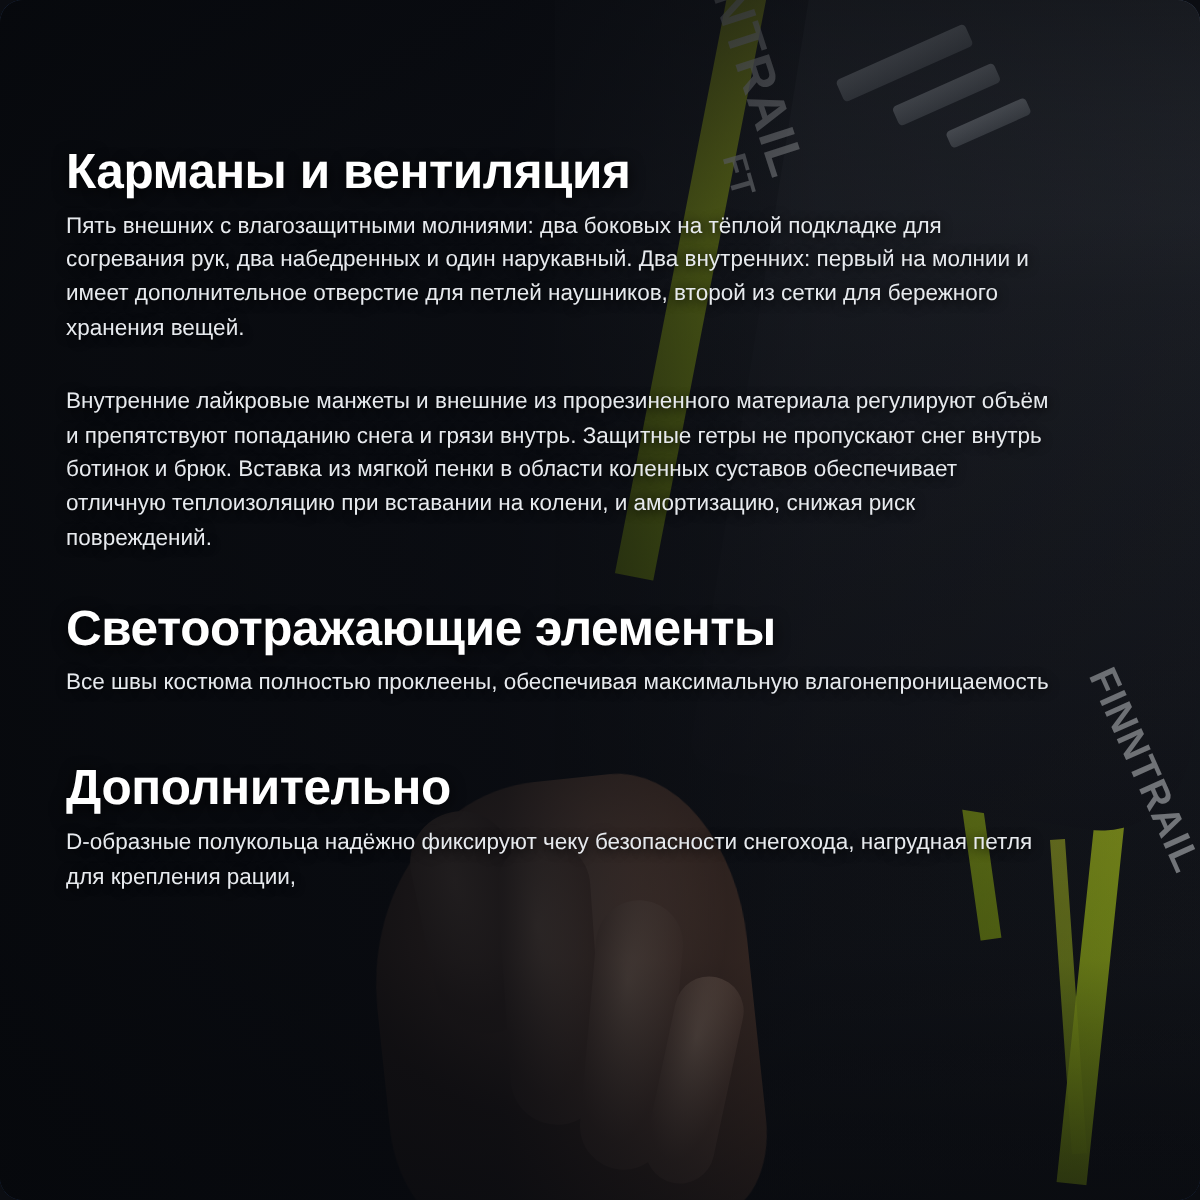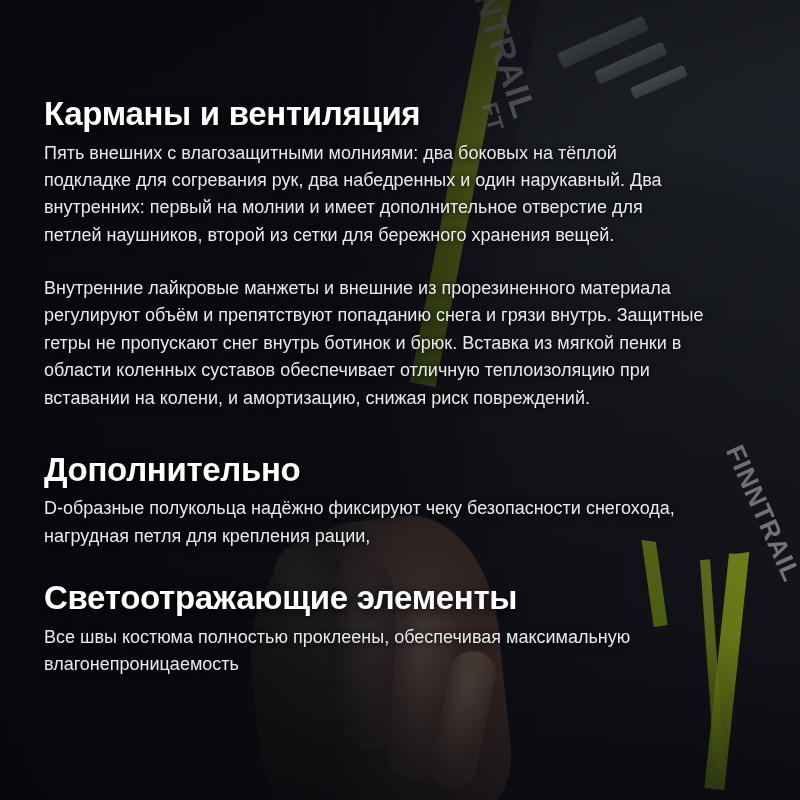--- a/index.html
+++ b/index.html
@@ -14,20 +14,21 @@
     overflow: hidden;
   }
 
   
   .page {
     position: relative;
     width: 800px;
     height: 800px;
     overflow: hidden;
     background: #3b82f6;
+    border-radius: 15px;
   }
   .bg {
     position: absolute;
     inset: 0;
     background:
       
       radial-gradient(120% 90% at 8% 30%, #23262e 0%, #191c23 35%, #0e1015 75%),
       #12151b;
   }
   .bg-right {
@@ -131,21 +132,21 @@
     margin: 0 0 8px 0;
     font-size: 33px;
     line-height: 1.08;
     font-weight: 700;
     color: #ffffff;
     letter-spacing: -0.3px;
     text-shadow: 0 2px 10px rgba(0,0,0,0.85);
   }
   p.body {
     margin: 0;
-    font-size: 18px;
+    font-size: 15px;
     line-height: 1.52;
     color: #e7eaee;
     max-width: 660px;
     text-shadow: 0 1px 7px rgba(0,0,0,0.9);
   }
 </style>
 </head>
 <body>
 
 <div class="page">
@@ -179,24 +180,24 @@
 
     <div class="block first">
       <h2 class="heading">Карманы и вентиляция</h2>
       <p class="body">Пять внешних с влагозащитными молниями: два боковых на тёплой подкладке для согревания рук, два набедренных и один нарукавный. Два внутренних: первый на молнии и имеет дополнительное отверстие для петлей наушников, второй из сетки для бережного хранения вещей.</p>
     </div>
 
     <div class="block b2">
       <p class="body">Внутренние лайкровые манжеты и внешние из прорезиненного материала регулируют объём и препятствуют попаданию снега и грязи внутрь. Защитные гетры не пропускают снег внутрь ботинок и брюк. Вставка из мягкой пенки в области коленных суставов обеспечивает отличную теплоизоляцию при вставании на колени, и амортизацию, снижая риск повреждений.</p>
     </div>
 
+    <div class="block b4">
+      <h2 class="heading">Светоотражающие элементы</h2>
+      <p class="body">Все швы костюма полностью проклеены, обеспечивая максимальную влагонепроницаемость</p>
+    </div>
+
     <div class="block b3">
       <h2 class="heading">Дополнительно</h2>
       <p class="body">D-образные полукольца надёжно фиксируют чеку безопасности снегохода, нагрудная петля для крепления рации,</p>
     </div>
 
-    <div class="block b4">
-      <h2 class="heading">Светоотражающие элементы</h2>
-      <p class="body">Все швы костюма полностью проклеены, обеспечивая максимальную влагонепроницаемость</p>
-    </div>
-
   </div>
 </div>
 
 </body></html>

